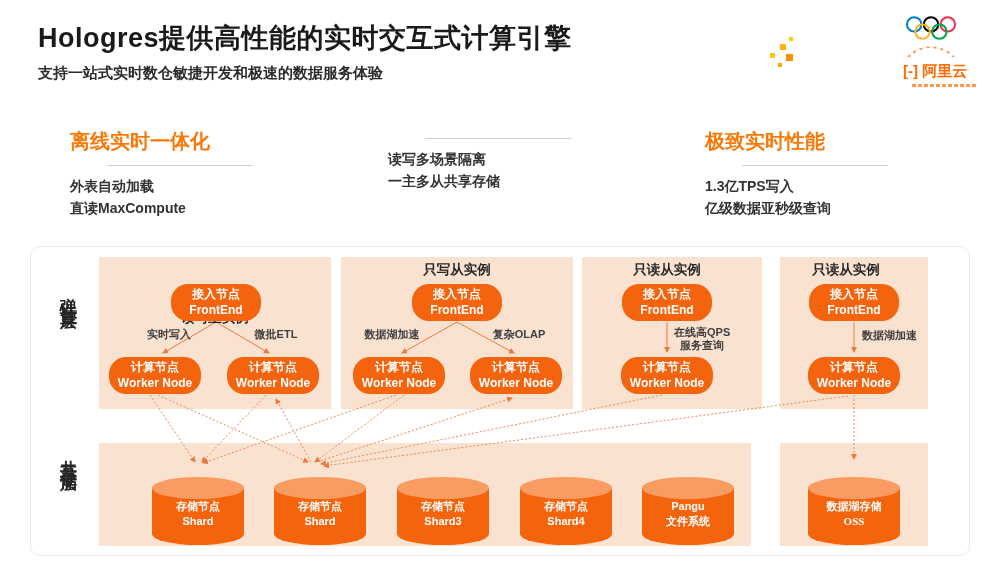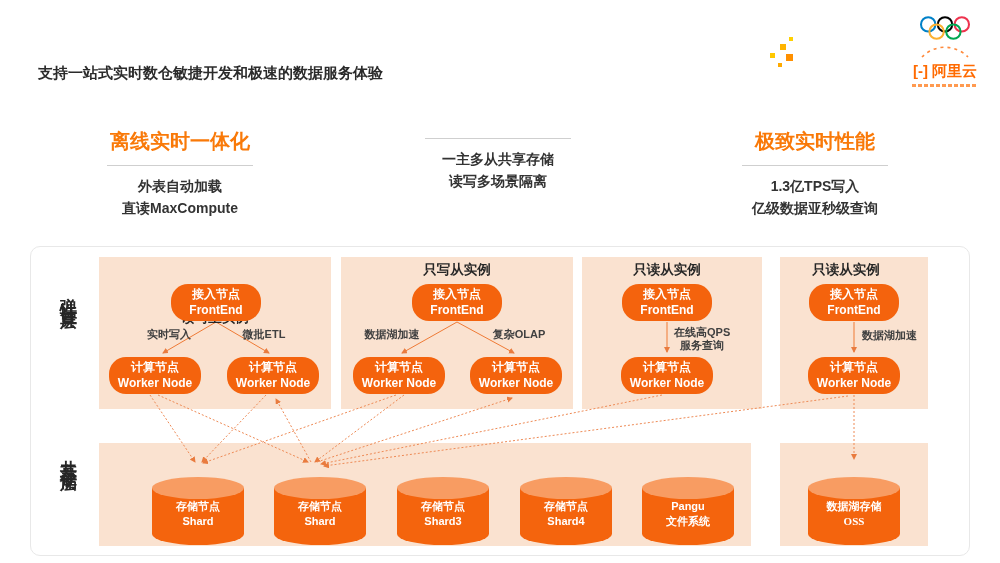--- a/index.html
+++ b/index.html
@@ -16,27 +16,27 @@
     background:linear-gradient(100deg,#FFC300 0%,#FF8A00 55%,#E33E00 100%);
     -webkit-background-clip:text;background-clip:text;color:transparent;}
   .datafun .px{position:absolute;display:block;}
   .px1{left:10px;top:14px;width:6px;height:6px;background:#FFB400;}
   .px2{left:0px;top:23px;width:5px;height:5px;background:#FFC800;}
   .px3{left:16px;top:24px;width:7px;height:7px;background:#FF9000;}
   .px4{left:8px;top:33px;width:4px;height:4px;background:#FFAA00;}
   .px5{left:19px;top:7px;width:4px;height:4px;background:#FFD000;}
 
   
-  .alicloud{position:absolute;left:903px;top:16px;width:84px;text-align:center;}
+  .alicloud{position:absolute;left:903px;top:16px;width:84px;}
   .alicloud .name{font-size:15px;font-weight:800;color:#FF6A00;white-space:nowrap;}
   .ali-tagline{height:3px;width:66px;margin:3px auto 0;
     background:repeating-linear-gradient(90deg,#FF9A50 0 4px,transparent 4px 6px);}
 
   
-  .feature{position:absolute;top:128px;width:220px;text-align:center;}
+  .feature{position:absolute;top:128px;width:220px;}
   .feature h3{margin:0;font-size:20px;font-weight:800;color:#F97908;}
   .feature .divider{width:146px;height:1px;background:#CFCFCF;margin:10px auto 9px;}
   .feature p{margin:0;font-size:14px;font-weight:700;color:#333;line-height:1.6;}
   .f1{left:70px;} .f2{left:388px;} .f3{left:705px;}
 
   
   .card{position:absolute;left:30px;top:246px;width:938px;height:308px;background:#fff;
         border:1px solid #E8E8E8;border-radius:10px;z-index:0;}
   .layer-label{position:absolute;writing-mode:vertical-rl;text-orientation:upright;
         font-size:17px;font-weight:800;color:#262626;letter-spacing:4px;z-index:4;}
@@ -59,40 +59,41 @@
         display:flex;flex-direction:column;align-items:center;justify-content:center;
         font-size:12px;font-weight:700;line-height:1.3;z-index:4;text-align:center;}
   .worker{width:92px;}
   .fe1{left:171px;top:284px;} .fe2{left:412px;top:284px;} .fe3{left:622px;top:284px;} .fe4{left:809px;top:284px;}
   .w1a{left:109px;top:357px;} .w1b{left:227px;top:357px;}
   .w2a{left:353px;top:357px;} .w2b{left:470px;top:357px;}
   .w3{left:621px;top:357px;}  .w4{left:808px;top:357px;}
 
   .edge-label{position:absolute;font-size:11px;font-weight:700;color:#404040;z-index:4;white-space:nowrap;}
   .center{transform:translateX(-50%);}
-  .el1a{left:169px;top:327px;} .el1b{left:264px;top:327px;text-align:center;}
+  .el1a{left:169px;top:327px;} .el1b{left:276px;top:327px;text-align:center;}
   .el2a{left:392px;top:327px;} .el2b{left:519px;top:327px;}
   .el3a{left:674px;top:325px;} .el3b{left:680px;top:338px;}
   .el4{left:862px;top:328px;}
 
   .cyl{position:absolute;width:84px;height:68px;z-index:4;top:477px;padding-left:8px;}
   .cyl .c-bottom{position:absolute;left:0;top:46px;width:92px;height:22px;border-radius:50%;background:#F4640D;}
   .cyl .c-body{position:absolute;left:0;top:11px;width:92px;height:46px;background:#F4640D;}
   .cyl .c-top{position:absolute;left:0;top:0;width:92px;height:22px;border-radius:50%;background:#F89C62;}
   .cyl .c-txt{position:absolute;left:0;top:22px;width:92px;text-align:center;color:#fff;
         font-size:11px;font-weight:700;line-height:15px;}
   .c1{left:152px;} .c2{left:274px;} .c3{left:397px;} .c4{left:520px;} .c5{left:642px;} .c6{left:808px;font-family:Liberation Serif, serif;}
 
   .arrows{position:absolute;left:0;top:0;z-index:2;pointer-events:none;}
 </style>
 </head>
 <body>
 
 <div class="page">
 
+  <div class="title">Hologres提供高性能的实时交互式计算引擎</div>
   <div class="subtitle">支持一站式实时数仓敏捷开发和极速的数据服务体验</div>
 
   <div class="datafun">
     <span class="px px1"></span>
     <span class="px px2"></span>
     <span class="px px3"></span>
     <span class="px px4"></span>
     <span class="px px5"></span>
   </div>
 
@@ -115,22 +116,22 @@
   </div>
 
   <div class="feature f1">
     <h3>离线实时一体化</h3>
     <div class="divider"></div>
     <p>外表自动加载</p>
     <p>直读MaxCompute</p>
   </div>
   <div class="feature f2">
     <div class="divider"></div>
+    <p>读写多场景隔离</p>
     <p>一主多从共享存储</p>
-    <p>读写多场景隔离</p>
   </div>
   <div class="feature f3">
     <h3>极致实时性能</h3>
     <div class="divider"></div>
     <p>1.3亿TPS写入</p>
     <p>亿级数据亚秒级查询</p>
   </div>
 
   <div class="card"></div>
 

